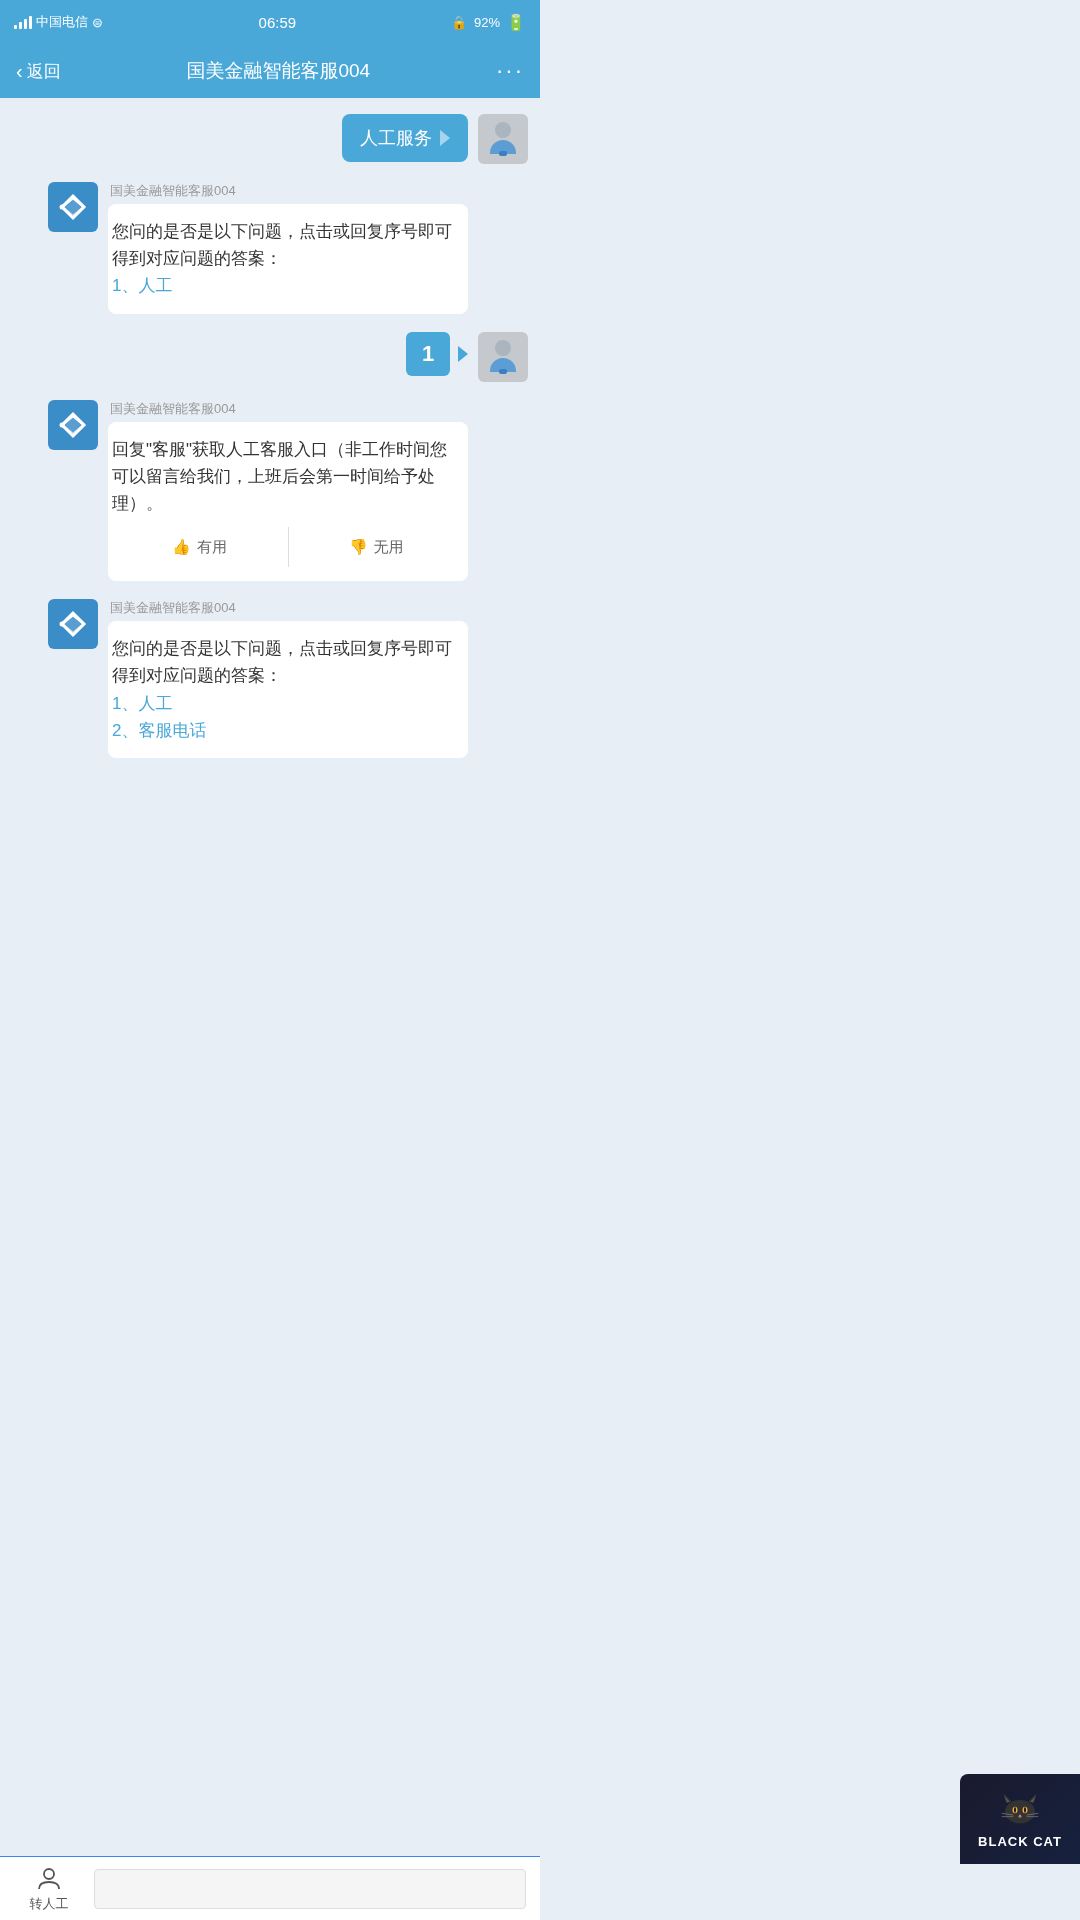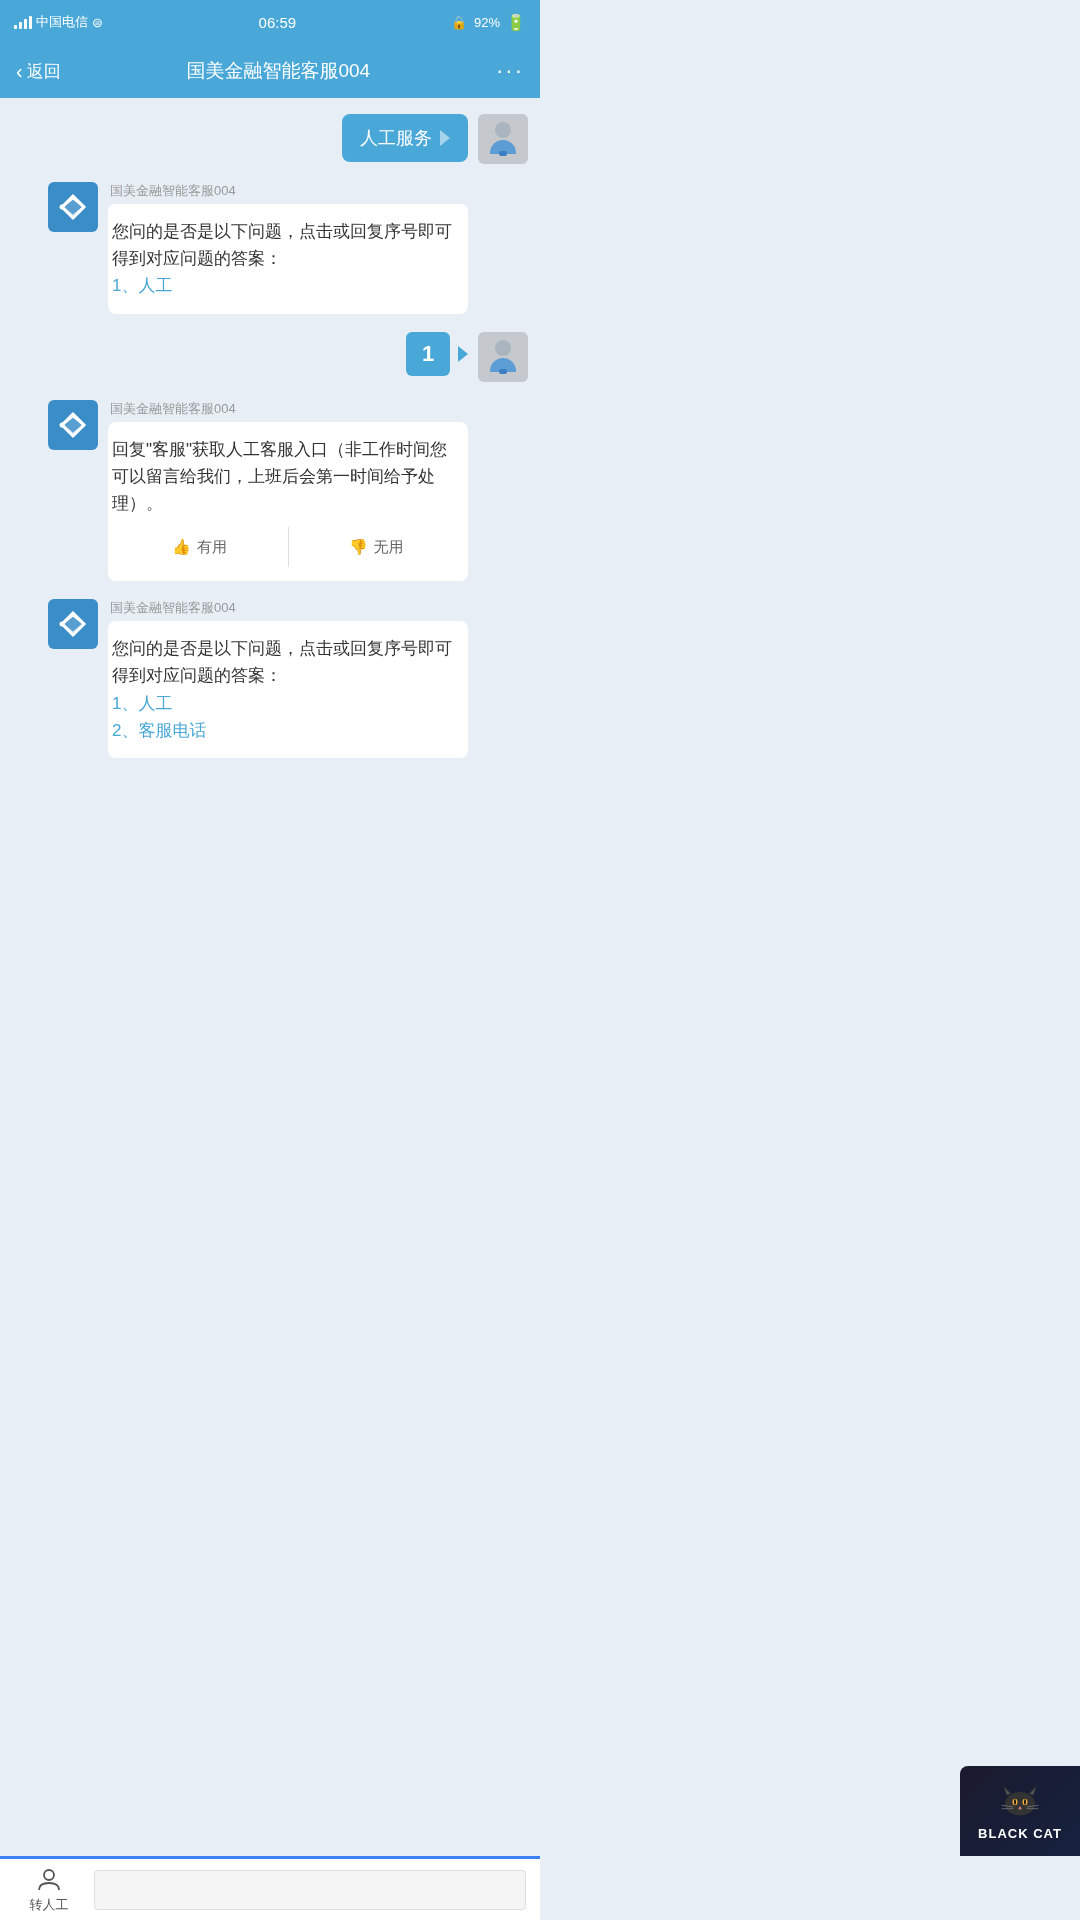--- a/index.html
+++ b/index.html
@@ -190,21 +190,21 @@
     }
     .thumb-up { color: #4aa8d8; }
     .thumb-down { color: #999; }
 
     
     .bottom-bar {
       position: fixed;
       bottom: 0;
       width: 540px;
       background: white;
-      border-top: 3px solid #3b82f6;
+      border-top: 1px solid #3b82f6;
       display: flex;
       align-items: center;
       padding: 8px 14px;
       height: 64px;
       gap: 10px;
     }
     .bottom-human-btn {
       display: flex;
       flex-direction: column;
       align-items: center;
@@ -221,21 +221,21 @@
       border: 1px solid #ddd;
       border-radius: 4px;
       background: #f5f5f5;
       padding: 0 10px;
       font-size: 16px;
     }
 
     
     .black-cat {
       position: fixed;
-      bottom: 64px;
+      bottom: 56px;
       right: 0;
       width: 120px;
       height: 90px;
       background: linear-gradient(135deg, #1a1a2e 0%, #16213e 100%);
       display: flex;
       flex-direction: column;
       align-items: center;
       justify-content: center;
       border-radius: 8px 0 0 0;
       z-index: 100;

